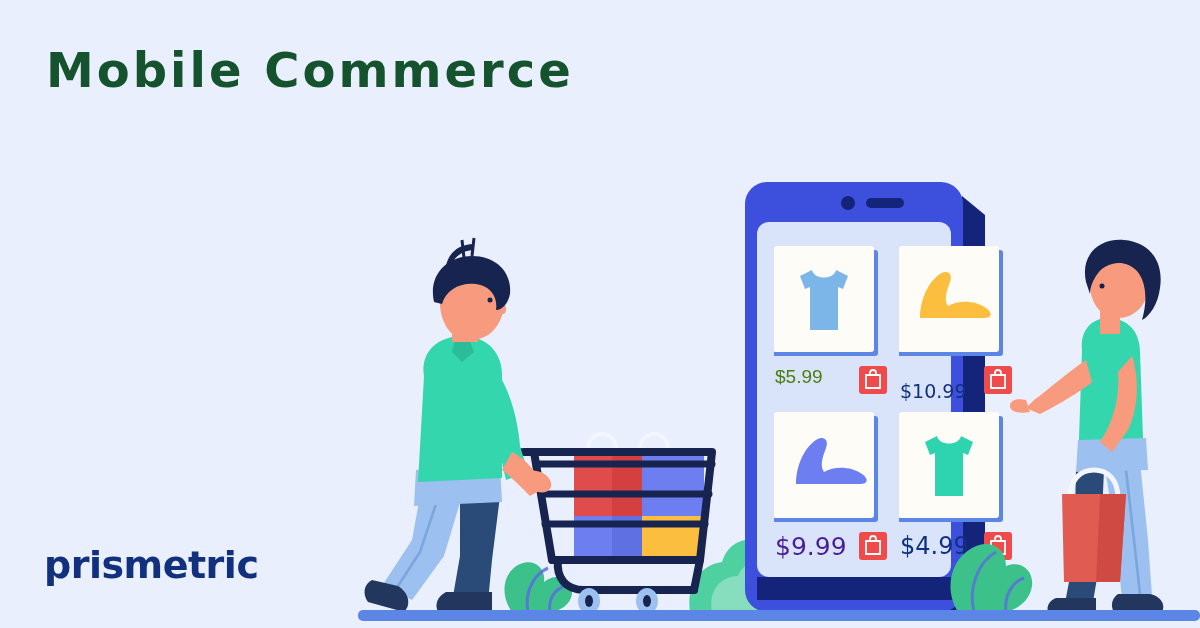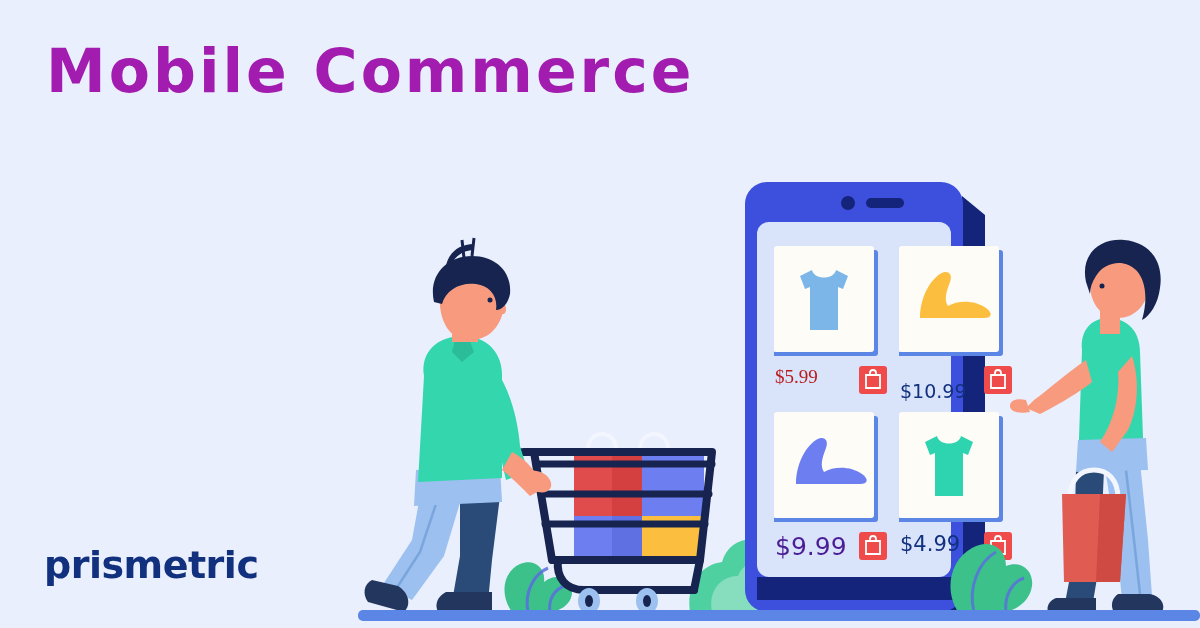--- a/index.html
+++ b/index.html
@@ -28,26 +28,26 @@
     font-family: "DejaVu Sans", sans-serif;
     font-size: 52px;
     font-weight: 400;
     letter-spacing: 1.5px;
     color: #1b3a7a;
     line-height: 1.15;
     white-space: nowrap;
   }
   .headline-line2 {
     font-family: "DejaVu Sans", sans-serif;
-    font-size: 60px;
+    font-size: 48px;
     font-weight: 700;
     letter-spacing: 3px;
-    color: #a21caf;
+    color: #14532d;
     line-height: 1.18;
-    margin-top: 2px;
+    margin-top: 8px;
     white-space: nowrap;
   }
 
   
   .logo {
     position: absolute;
     left: 44px;
     top: 543px;
     font-family: "DejaVu Sans", sans-serif;
     font-size: 38px;
@@ -273,30 +273,30 @@
                C508 304 502 310 496 310 C498 296 490 286 476 284
                C460 282 446 290 442 304 Z" fill="#16244f"></path>
       <path d="M450 270 C452 258 462 250 474 250 L474 244 C458 244 448 254 446 266 Z" fill="#16244f"></path>
       <path d="M464 258 L462 240 M472 256 L474 238" stroke="#16244f" stroke-width="3" fill="none"></path>
       <circle cx="490" cy="300" r="2.5" fill="#16244f"></circle>
     </g>
 
   </svg>
 
   <div class="layer" style="left:775px; top:366px; z-index:35;">
-    <span style="font-family:Liberation Serif, serif; font-size:19px; color:#b91c1c;">$5.99</span>
+    <span style="font-family:Liberation Sans, sans-serif; font-size:19px; color:#4d7c0f;">$5.99</span>
   </div>
   <div class="layer" style="left:900px; top:380px; z-index:35;">
     <span style="font-family:'DejaVu Sans',sans-serif; font-size:19px; color:#11307e;">$10.99</span>
   </div>
   <div class="layer" style="left:775px; top:532px; z-index:35;">
     <span style="font-family:'DejaVu Sans',sans-serif; font-size:25px; color:#4c1d95;">$9.99</span>
   </div>
   <div class="layer" style="left:900px; top:532px; z-index:35;">
-    <span style="font-family:'DejaVu Sans',sans-serif; font-size:21px; color:#11307e;">$4.99</span>
+    <span style="font-family:'DejaVu Sans',sans-serif; font-size:24px; color:#11307e;">$4.99</span>
   </div>
 
   <div class="ground"></div>
 
   <div class="headline">
     <div class="headline-line2">Mobile Commerce</div>
   </div>
 
   <div class="logo">prismetric</div>
 

